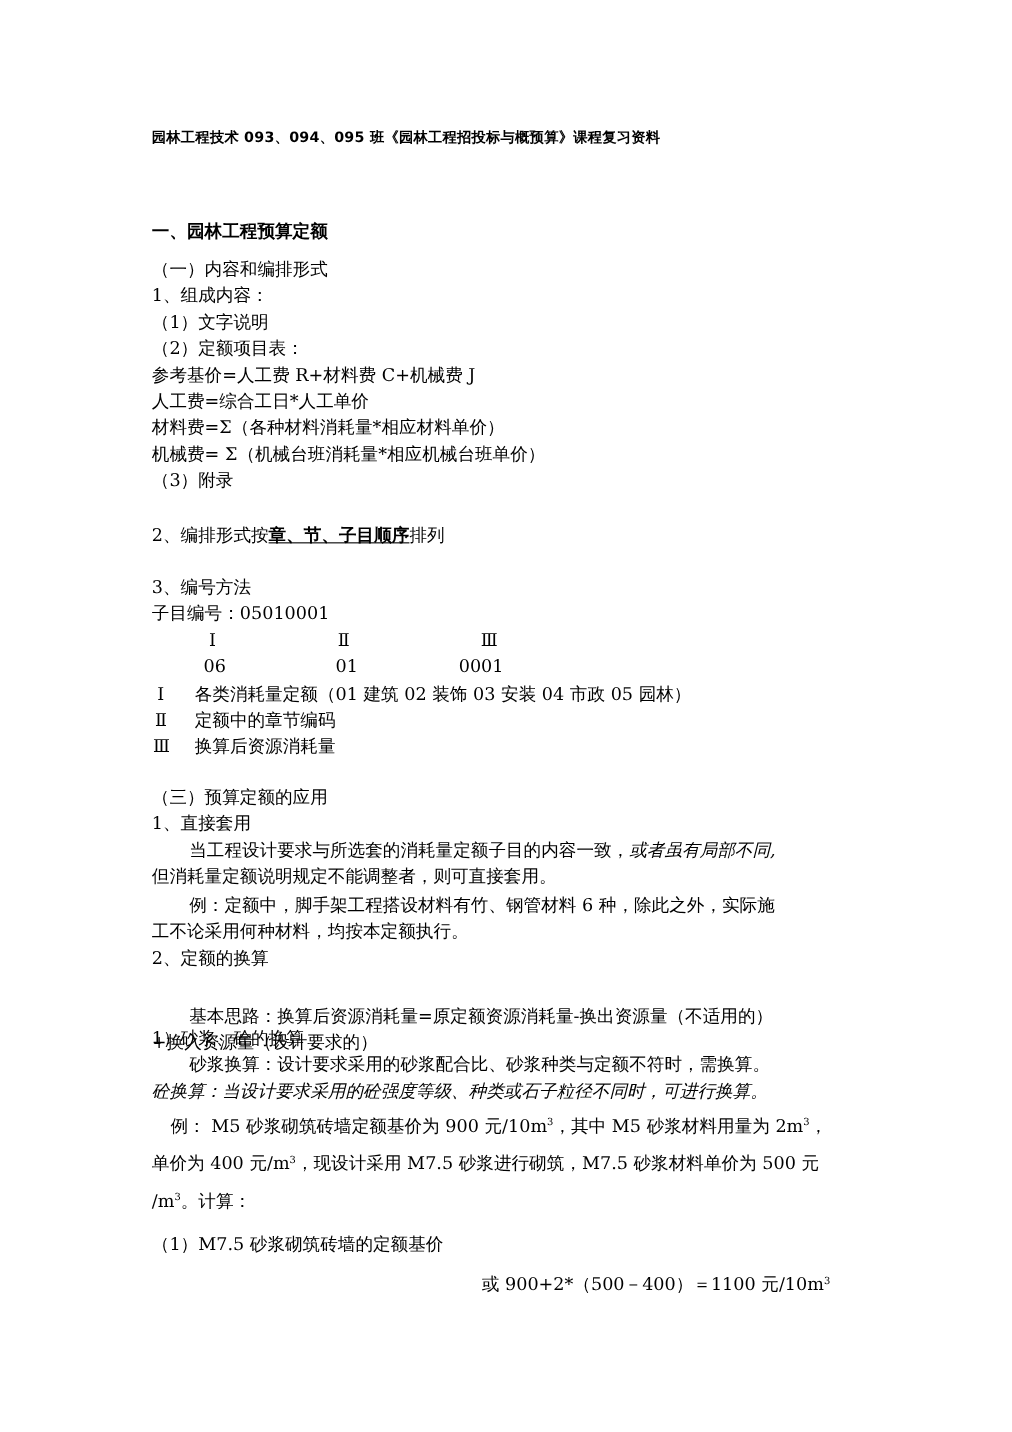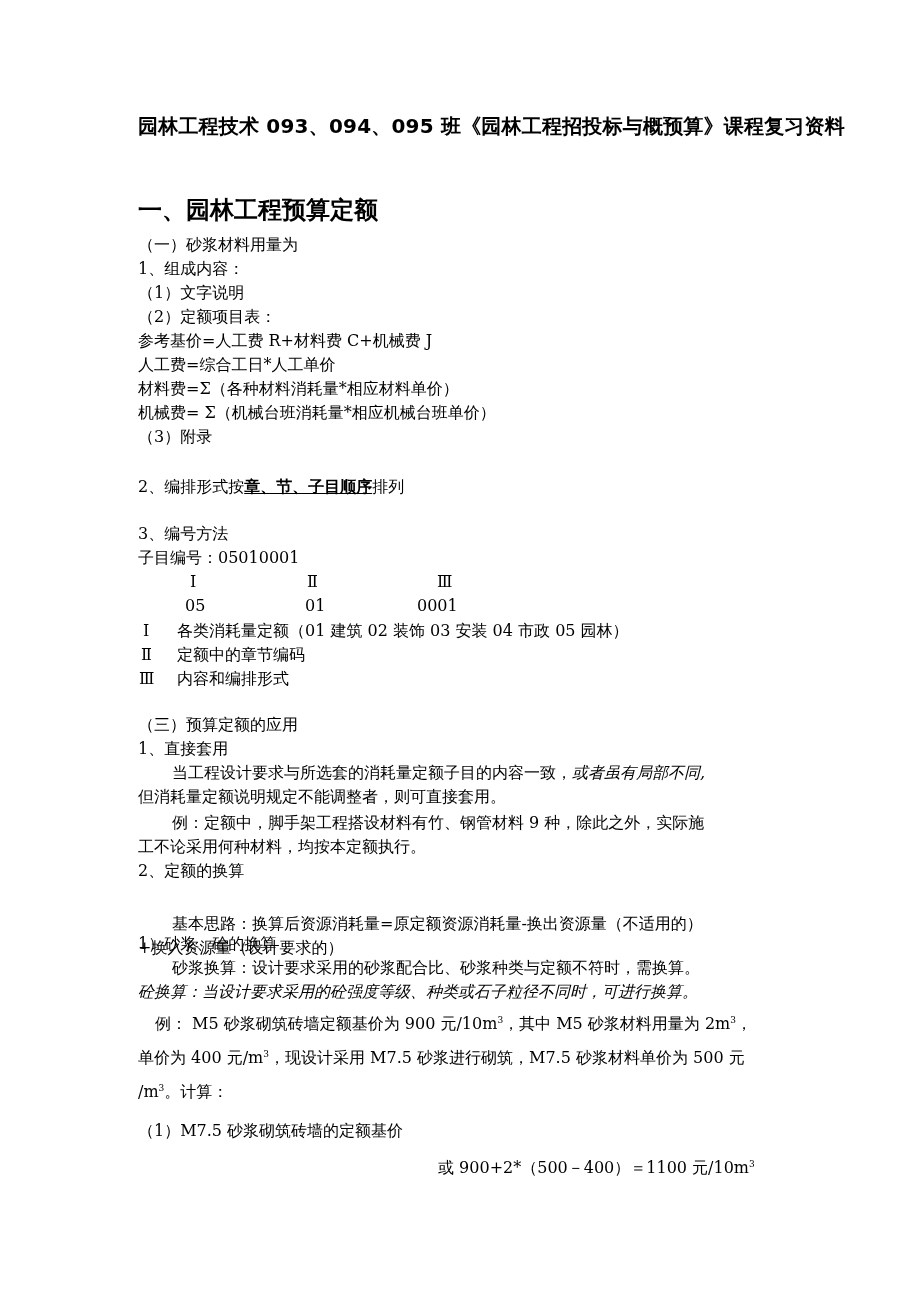--- a/index.html
+++ b/index.html
@@ -1,74 +1,74 @@
 <!DOCTYPE html>
 <html><head>
 <meta charset="utf-8">
 <style>
   html, body { margin: 0; padding: 0; background: #ffffff; }
   body { width: 920px; height: 1302px; position: relative; overflow: hidden;
          font-family: "DejaVu Serif", "Liberation Serif", serif; color: #000; }
   .page { position: absolute; left: 0; top: 0; width: 920px; height: 1302px; }
   .line { position: absolute; left: 138px; font-size: 16px; line-height: 22px; white-space: nowrap; }
-  .title { top: 115px; font-size: 20px; font-weight: bold; font-family: "DejaVu Sans", "Liberation Sans", sans-serif; letter-spacing: 0.2px; text-align: center; }
-  .h1 { top: 196px; font-size: 24px; line-height: 28px; font-weight: bold; font-family: "DejaVu Sans", "Liberation Sans", sans-serif; }
+  .title { top: 115px; font-size: 13px; font-weight: bold; font-family: "DejaVu Sans", "Liberation Sans", sans-serif; letter-spacing: 0.2px; text-align: center; }
+  .h1 { top: 196px; font-size: 16px; line-height: 28px; font-weight: bold; font-family: "DejaVu Sans", "Liberation Sans", sans-serif; }
   .u { text-decoration: underline; font-weight: bold; font-family: "DejaVu Sans", "Liberation Sans", sans-serif; }
   .it { font-style: italic; }
   .orange { color: #000000; margin-top: 28px; }
   sup { font-size: 9px; vertical-align: 6px; line-height: 0; }
   .col { position: absolute; font-size: 16px; line-height: 22px; white-space: nowrap; }
 </style>
 </head>
 <body>
 
 <div class="page">
 
   <div class="line title">园林工程技术 093、094、095 班《园林工程招投标与概预算》课程复习资料</div>
 
   <div class="line h1">一、园林工程预算定额</div>
 
-  <div class="line" style="top:234px;">（一）砂浆材料用量为</div>
+  <div class="line" style="top:234px;">（一）内容和编排形式</div>
   <div class="line" style="top:258px;">1、组成内容：</div>
   <div class="line" style="top:282px;">（1）文字说明</div>
   <div class="line" style="top:306px;">（2）定额项目表：</div>
   <div class="line" style="top:330px;">参考基价=人工费 R+材料费 C+机械费 J</div>
   <div class="line" style="top:354px;">人工费=综合工日*人工单价</div>
   <div class="line" style="top:402px;">机械费= Σ（机械台班消耗量*相应机械台班单价）</div>
   <div class="line" style="top:378px;">材料费=Σ（各种材料消耗量*相应材料单价）</div>
   <div class="line" style="top:426px;">（3）附录</div>
 
   <div class="line" style="top:476px;">
     <span>2、编排形式按</span><span class="u">章、节、子目顺序</span><span>排列</span>
   </div>
 
   <div class="line" style="top:523px;">3、编号方法</div>
   <div class="line" style="top:547px;">子目编号：05010001</div>
 
   <div class="col" style="left:190px; top:571px;">Ⅰ</div>
   <div class="col" style="left:307px; top:571px;">Ⅱ</div>
   <div class="col" style="left:437px; top:571px;">Ⅲ</div>
-  <div class="col" style="left:185px; top:595px;">05</div>
+  <div class="col" style="left:185px; top:595px;">06</div>
   <div class="col" style="left:305px; top:595px;">01</div>
   <div class="col" style="left:417px; top:595px;">0001</div>
 
   <div class="col" style="left:143px; top:620px;">Ⅰ</div>
   <div class="col" style="left:177px; top:620px;">各类消耗量定额（01 建筑   02 装饰    03 安装    04 市政   05 园林）</div>
   <div class="col" style="left:141px; top:644px;">Ⅱ</div>
   <div class="col" style="left:177px; top:644px;">定额中的章节编码</div>
   <div class="col" style="left:139px; top:668px;">Ⅲ</div>
-  <div class="col" style="left:177px; top:668px;">内容和编排形式</div>
+  <div class="col" style="left:177px; top:668px;">换算后资源消耗量</div>
 
   <div class="line" style="top:714px;">（三）预算定额的应用</div>
   <div class="line" style="top:738px;">1、直接套用</div>
   <div class="line" style="top:762px; left:172px;">
     <span>当工程设计要求与所选套的消耗量定额子目的内容一致，</span><span class="it">或者虽有局部不同,</span>
   </div>
   <div class="line" style="top:786px;">但消耗量定额说明规定不能调整者，则可直接套用。</div>
-  <div class="line" style="top:812px; left:172px;">例：定额中，脚手架工程搭设材料有竹、钢管材料 9 种，除此之外，实际施</div>
+  <div class="line" style="top:812px; left:172px;">例：定额中，脚手架工程搭设材料有竹、钢管材料 6 种，除此之外，实际施</div>
   <div class="line" style="top:836px;">工不论采用何种材料，均按本定额执行。</div>
 
   <div class="line" style="top:860px;">2、定额的换算</div>
   <div class="line orange" style="top:885px; left:172px;">基本思路：换算后资源消耗量=原定额资源消耗量-换出资源量（不适用的）</div>
   <div class="line orange" style="top:909px;">+换入资源量（设计要求的）</div>
   <div class="line" style="top:933px;">1）砂浆、砼的换算</div>
   <div class="line" style="top:957px; left:172px;">砂浆换算：设计要求采用的砂浆配合比、砂浆种类与定额不符时，需换算。</div>
   <div class="line" style="top:981px;font-style:italic;">砼换算：当设计要求采用的砼强度等级、种类或石子粒径不同时，可进行换算。</div>
 
   <div class="line" style="top:1013px; left:155px;">

